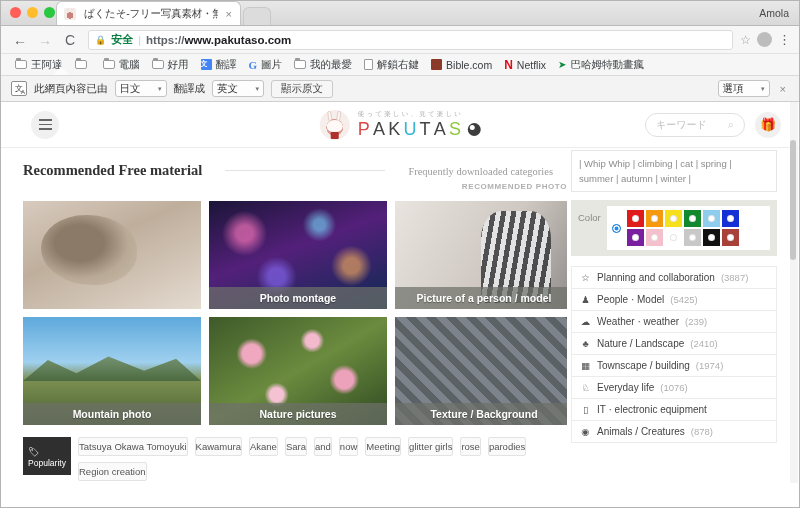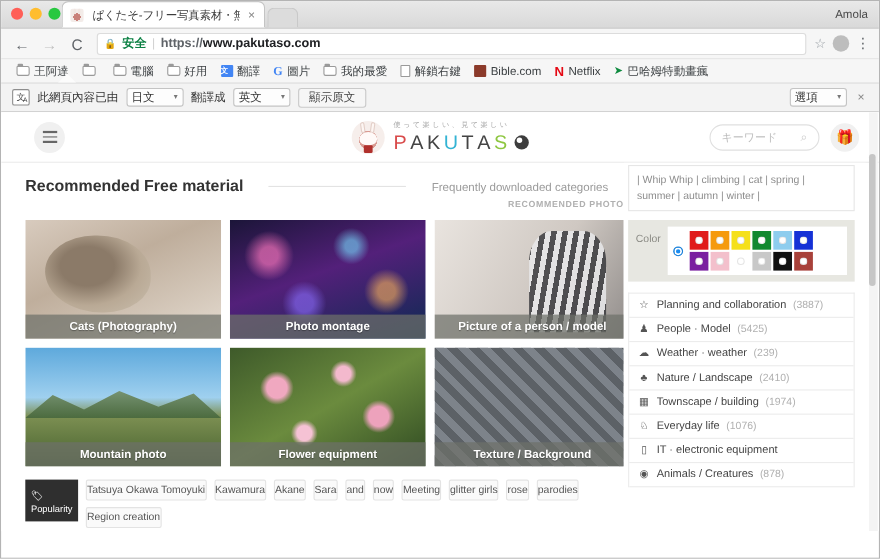--- a/index.html
+++ b/index.html
@@ -198,21 +198,21 @@
   }
   .searchbox .qmark { color: #cfcfcf; font-size: 11px; }
   .gift-btn {
     width: 26px; height: 26px; border-radius: 50%; background: #f0f0f0;
     display: flex; align-items: center; justify-content: center; font-size: 13px;
   }
 
   .content-area { display: flex; height: 335px; }
   .main-col { width: 566px; padding: 14px 0 0 22px; position: relative; overflow: hidden; }
 
-  .sec-head { display: flex; align-items: baseline; gap: 23px; padding-right: 14px; }
+  .sec-head { display: flex; align-items: baseline; gap: 23px; padding-right: 14px; font-family: Liberation Serif, serif; }
   .sec-title { font-size: 14.5px; font-weight: bold; color: #333; white-space: nowrap; }
   .sec-rule { flex: 1; height: 1px; background: #e3e3e3; position: relative; top: -4px; }
   .sec-right { font-size: 10.5px; color: #9b9b9b; white-space: nowrap; }
   .sec-sub { font-size: 8px; font-weight: bold; color: #b0b0b0; letter-spacing: 0.6px; margin-top: 3px; text-align: right; }
 
   .grid { display: grid; grid-template-columns: repeat(3, 178px); gap: 8px; margin-top: 10px; }
   .card { position: relative; height: 108px; overflow: hidden; }
   .card .cap {
     position: absolute; left: 0; right: 0; bottom: 0; height: 22px;
     background: rgba(110,112,105,0.72); color: #fff; font-size: 10.5px;
@@ -450,37 +450,36 @@
         <div class="sec-head">
           <span class="sec-title">Recommended Free material</span>
           <span class="sec-rule"></span>
           <span class="sec-right">Frequently downloaded categories</span>
         </div>
         <div class="sec-sub">RECOMMENDED PHOTO</div>
 
         <div class="grid">
           <div class="card">
             <div class="img-cat" style="position:absolute;inset:0"></div>
-            <div class="cap">Cats (Photography)</div>
           </div>
           <div class="card">
             <div class="img-montage" style="position:absolute;inset:0"></div>
             <div class="cap">Photo montage</div>
           </div>
           <div class="card">
             <div class="img-person" style="position:absolute;inset:0"></div>
             <div class="cap">Picture of a person / model</div>
           </div>
           <div class="card">
             <div class="img-mountain" style="position:absolute;inset:0"></div>
             <div class="cap">Mountain photo</div>
           </div>
           <div class="card">
             <div class="img-flower" style="position:absolute;inset:0"></div>
-            <div class="cap">Flower equipment</div>
+            <div class="cap">Nature pictures</div>
           </div>
           <div class="card">
             <div class="img-texture" style="position:absolute;inset:0"></div>
             <div class="cap">Texture / Background</div>
           </div>
         </div>
 
         <div class="tags-row">
           <div class="pop-badge">
             <span class="tag-ic">🏷</span>

